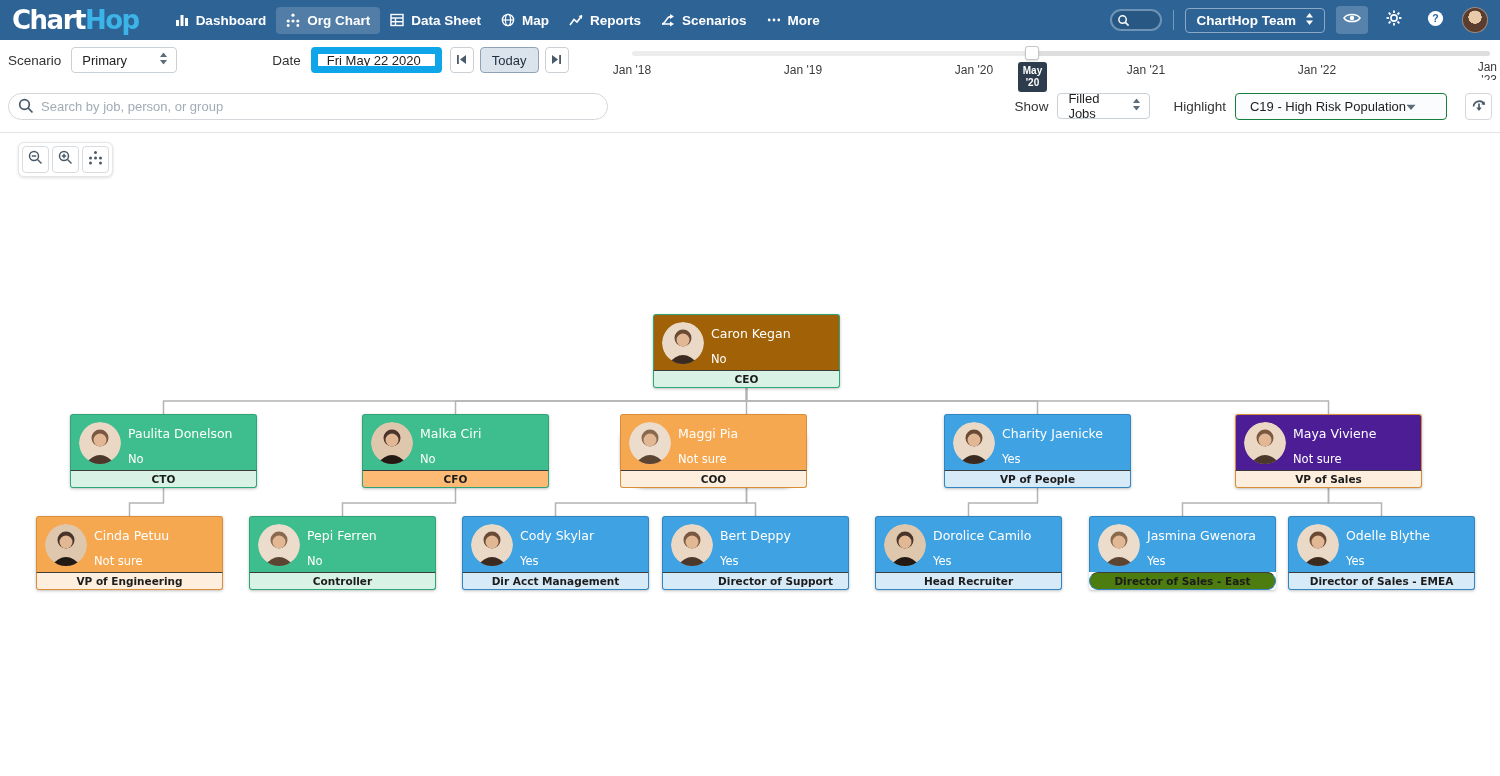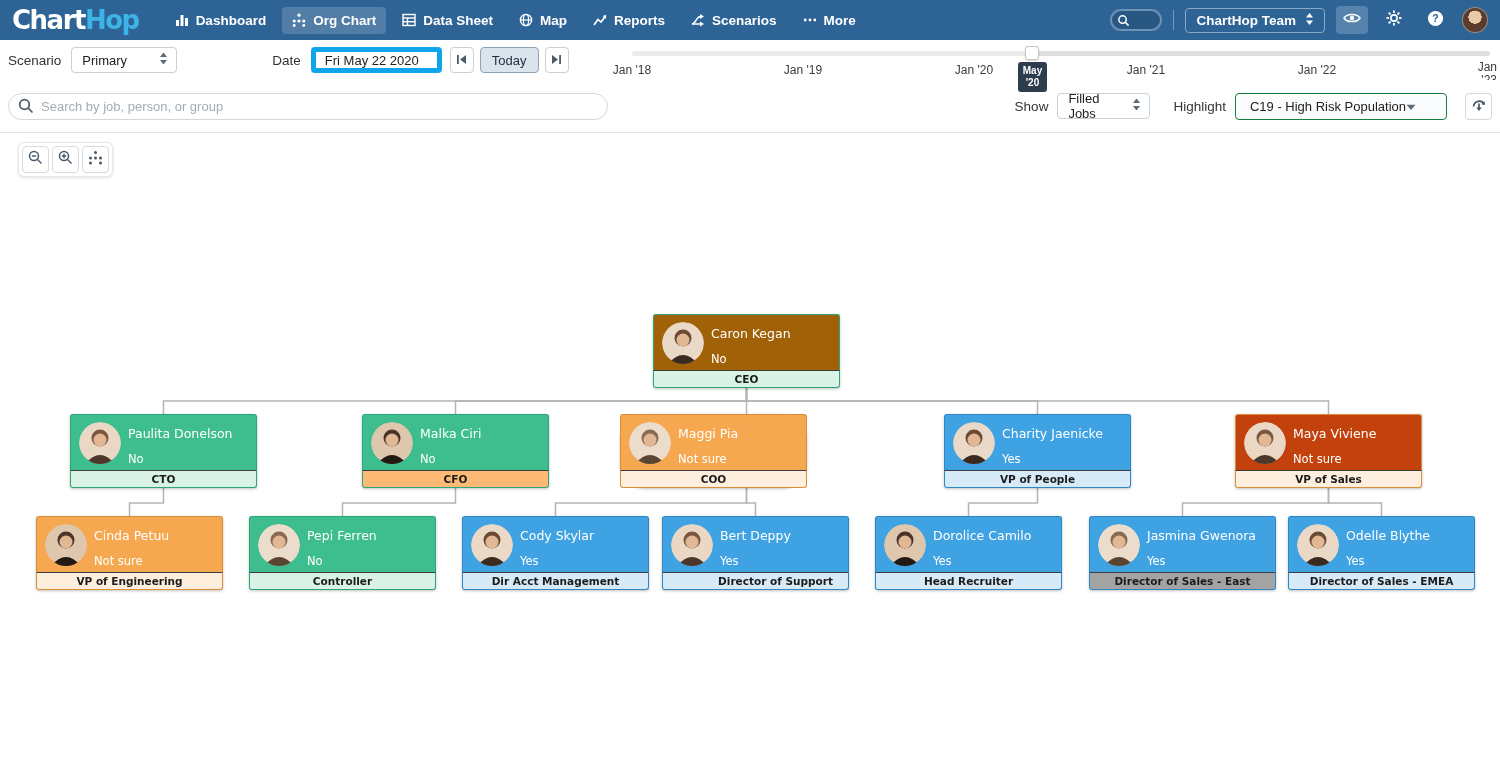--- a/index.html
+++ b/index.html
@@ -6,21 +6,21 @@
   html,body { width:1500px; height:776px; overflow:hidden; background:#fff;
     font-family:"Liberation Sans", sans-serif; }
 
   
   .navbar { height:40px; background:#2e6396; display:flex; align-items:center;
     padding:0 12px; color:#fff; position:relative; }
   .logo { font-family:"DejaVu Sans", sans-serif; font-size:26px; font-weight:bold;
     letter-spacing:-1.5px; margin-right:26px; line-height:40px; user-select:none; }
   .logo .lp1 { color:#ffffff; }
   .logo .lp2 { color:#3db4e8; }
-  .nav-items { display:flex; align-items:center; gap:6px; }
+  .nav-items { display:flex; align-items:center; gap:0; }
   .nav-item { display:flex; align-items:center; gap:7px; padding:6px 10px;
     border-radius:4px; font-size:13.5px; font-weight:bold; color:#fff; cursor:pointer;
     white-space:nowrap; }
   .nav-item.active { background:rgba(255,255,255,0.17); }
   .nicon { display:flex; align-items:center; }
   .nav-right { margin-left:auto; display:flex; align-items:center; gap:11px; }
   .nav-search { width:52px; height:22px; border-radius:11px;
     border:2px solid #6e93b4; background:rgba(0,0,0,0.12); display:flex;
     align-items:center; padding-left:5px; cursor:text; }
   .nav-divider { width:1px; height:20px; background:rgba(255,255,255,0.35); }
@@ -35,21 +35,21 @@
     border:1px solid rgba(255,255,255,0.4); cursor:pointer; }
 
   
   .toolbar { height:40px; background:#fff; display:flex; align-items:center;
     padding:0 8px; position:relative; font-size:13.5px; color:#333; }
   .tlabel { font-size:13.5px; color:#333; }
   .sel { position:relative; background:#fff; border:1px solid #c9d0d6; border-radius:4px;
     height:26px; display:flex; align-items:center; padding:0 26px 0 10px;
     font-size:13px; color:#222; cursor:pointer; }
   .sel .caret2 { position:absolute; right:8px; top:50%; transform:translateY(-50%); }
-  .date-input { height:26px; width:131px; border:5px solid #0ea5e9; border-radius:4px;
+  .date-input { height:26px; width:131px; border:7px solid #0ea5e9; border-radius:4px;
     padding:0 9px; font-size:13px; color:#222; font-family:"Liberation Sans",sans-serif; }
   .mini-btn { height:26px; width:24px; border:1px solid #c9d0d6; border-radius:4px;
     background:#fff; display:flex; align-items:center; justify-content:center; cursor:pointer; }
   .today-btn { height:26px; border:1px solid #8fa3b8; border-radius:4px;
     background:#dbe3ec; padding:0 11px; font-size:13px; color:#1f2d3d; display:flex;
     align-items:center; cursor:pointer; }
 
   
   .track-a { position:absolute; left:632px; top:11px; width:400px; height:5px;
     background:#ececec; border-radius:3px 0 0 3px; cursor:pointer; }
@@ -439,21 +439,21 @@
               <circle cx="21" cy="16" r="8.5" fill="#6b4a35"></circle>
               <path d="M6 42 Q21 24 36 42 Z" fill="#3a2a20"></path>
               <circle cx="21" cy="18" r="6.5" fill="#e2b794"></circle>
             </svg></div>
           <div class="nm">Charity Jaenicke</div>
           <div class="vl">Yes</div>
         </div>
         <div class="foot" style="background: rgb(215, 234, 248); border-left-color: rgb(47, 134, 194); border-right-color: rgb(47, 134, 194); border-bottom-color: rgb(47, 134, 194);">VP of People</div>
       </div>
       <div class="card" style="left: 1235px; top: 281px;">
-        <div class="head" style="background: #c2410c; border-color: rgb(217, 143, 58);">
+        <div class="head" style="background: #4c1d95; border-color: rgb(217, 143, 58);">
           <div class="ava"><svg width="42" height="42" viewBox="0 0 42 42">
               <circle cx="21" cy="21" r="21" fill="#ead8c4"></circle>
               <circle cx="21" cy="16" r="8.5" fill="#7a5740"></circle>
               <path d="M6 42 Q21 24 36 42 Z" fill="#4b382b"></path>
               <circle cx="21" cy="18" r="6.5" fill="#e2b794"></circle>
             </svg></div>
           <div class="nm">Maya Viviene</div>
           <div class="vl">Not sure</div>
         </div>
         <div class="foot" style="background: rgb(253, 238, 221); border-left-color: rgb(217, 143, 58); border-right-color: rgb(217, 143, 58); border-bottom-color: rgb(217, 143, 58);">VP of Sales</div>
@@ -527,21 +527,21 @@
         <div class="head" style="background: rgb(63, 162, 226); border-color: rgb(47, 134, 194);">
           <div class="ava"><svg width="42" height="42" viewBox="0 0 42 42">
               <circle cx="21" cy="21" r="21" fill="#ecdccb"></circle>
               <circle cx="21" cy="16" r="8.5" fill="#8a6a4e"></circle>
               <path d="M6 42 Q21 24 36 42 Z" fill="#5c4433"></path>
               <circle cx="21" cy="18" r="6.5" fill="#e2b794"></circle>
             </svg></div>
           <div class="nm">Jasmina Gwenora</div>
           <div class="vl">Yes</div>
         </div>
-        <div class="foot" style="background: #a3a3a3; border-left-color: rgb(47, 134, 194); border-right-color: rgb(47, 134, 194); border-bottom-color: rgb(47, 134, 194);">Director of Sales - East</div>
+        <div class="foot" style="background: #4d7c0f; border-left-color: rgb(47, 134, 194); border-right-color: rgb(47, 134, 194); border-bottom-color: rgb(47, 134, 194); border-radius: 9px;">Director of Sales - East</div>
       </div>
       <div class="card" style="left: 1288px; top: 383px;">
         <div class="head" style="background: rgb(63, 162, 226); border-color: rgb(47, 134, 194);">
           <div class="ava"><svg width="42" height="42" viewBox="0 0 42 42">
               <circle cx="21" cy="21" r="21" fill="#e9d9c6"></circle>
               <circle cx="21" cy="16" r="8.5" fill="#6b4a35"></circle>
               <path d="M6 42 Q21 24 36 42 Z" fill="#3a2a20"></path>
               <circle cx="21" cy="18" r="6.5" fill="#e2b794"></circle>
             </svg></div>
           <div class="nm">Odelle Blythe</div>

